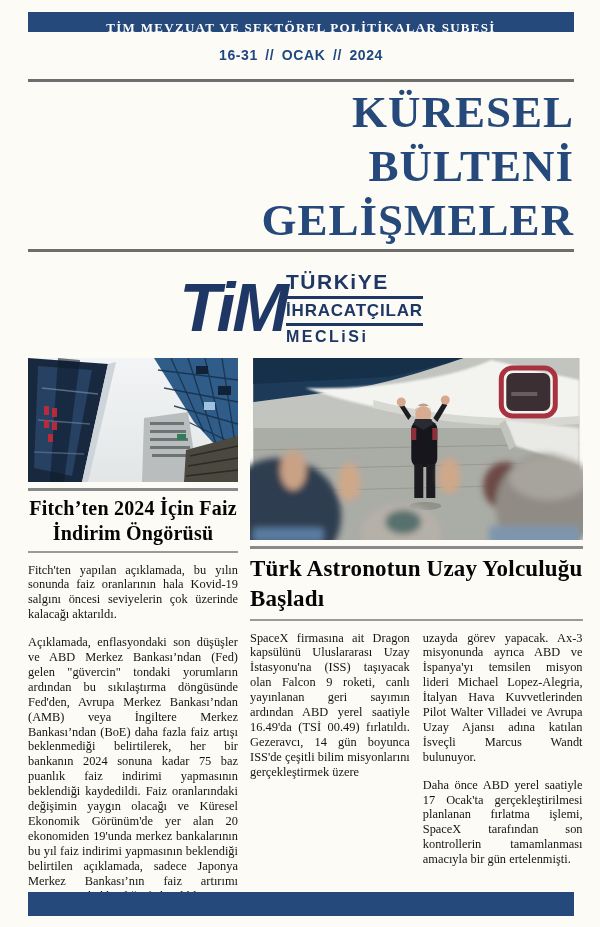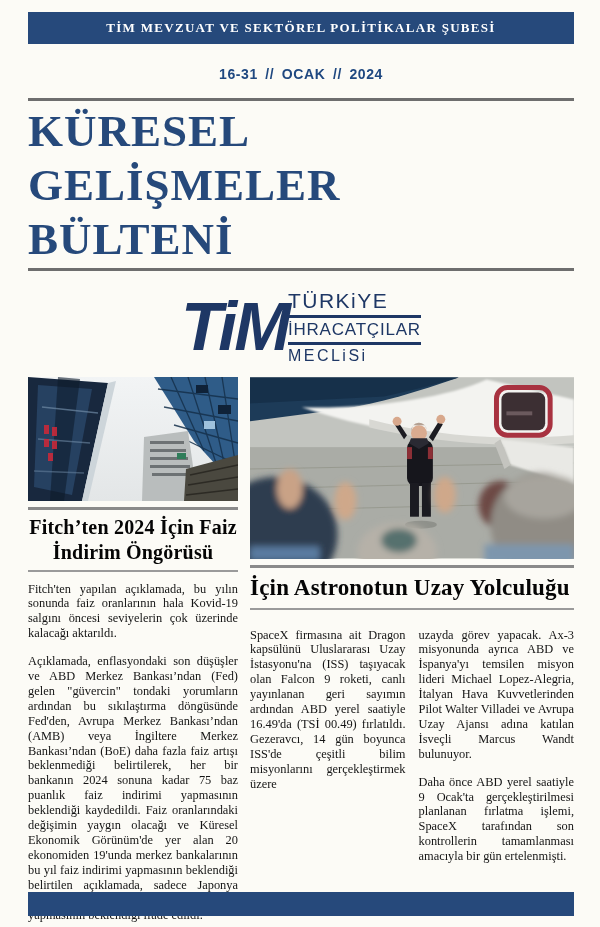--- a/index.html
+++ b/index.html
@@ -1,57 +1,57 @@
 <!DOCTYPE html>
 <html><head>
 <meta charset="utf-8">
 <style>
   * { margin:0; padding:0; box-sizing:border-box; }
   html,body { width:600px; }
   body { background:#fcfbf6; font-family:"Liberation Serif", serif; }
   .page { position:relative; width:600px; height:927px; overflow:hidden; }
   .inner { padding:0 26px 0 28px; }
 
-  .top-bar { margin-top:12px; height:32px; background:#26497b; color:#fff;
+  .top-bar { margin-top:12px; height:20px; background:#26497b; color:#fff;
     text-align:center; line-height:31px; font-family:"Liberation Serif", serif;
     font-weight:bold; font-size:13px; letter-spacing:1.3px; }
-  .date-line { margin-top:22px; text-align:center; color:#1f4880;
+  .date-line { margin-top:15px; text-align:center; color:#1f4880;
     font-family:"Liberation Sans", sans-serif; font-weight:bold; font-size:14px;
     letter-spacing:0.6px; word-spacing:3px; }
   .rule-heavy { margin-top:16px; height:3px; background:#6e6e6e; }
 
-  .masthead { margin-top:3px; text-align:left; color:#26497b;
+  .masthead { margin-top:3px; text-align:right; color:#26497b;
     font-weight:bold; font-size:45px; line-height:54px; letter-spacing:1px; }
   .rule-heavy2 { height:3px; background:#6e6e6e; margin-top:2px; }
 
   .logo-row { margin-top:13px; height:86px; display:flex; justify-content:center;
     align-items:center; color:#1e3765; }
   .logo-tim { font-family:"Liberation Sans", sans-serif; font-weight:bold;
     font-style:italic; font-size:68px; line-height:0.9; letter-spacing:-3px; }
-  .logo-block { font-family:"Liberation Sans", sans-serif; font-weight:normal; text-align:left; }
+  .logo-block { font-family:"Liberation Sans", sans-serif; font-weight:bold; text-align:left; }
   .logo-l1 { font-size:21px; letter-spacing:1.5px; }
   .logo-div { height:3px; background:#1e3765; margin:2px 0; }
   .logo-l2 { font-size:17px; letter-spacing:0.8px; }
   .logo-l3 { font-size:16px; letter-spacing:2.5px; }
 
   .content { display:flex; margin-top:7px; }
   .col-left { width:210px; flex:none; }
   .col-right { flex:1; margin-left:12px; }
 
   .photo { display:block; width:100%; }
   .rule-a { height:2.5px; background:#8a8a8a; margin:6px 0 5px; }
   .rule-b { height:2px; background:#9a9a9a; margin:5px 0 10px; }
 
   .headline { font-weight:bold; color:#050505; }
   .headline div { white-space:nowrap; }
   .hl-left { font-size:20px; line-height:25px; letter-spacing:0.2px;text-align:center; }
   .hl-right { font-size:23px; line-height:30px; letter-spacing:0.2px; }
 
   .bodytext p { font-size:12.4px; line-height:14.9px; text-align:justify;
-    color:#141414; margin-bottom:13px;margin-top:8px; }
+    color:#141414; margin-bottom:13px; }
   .twocol { display:flex; gap:13px; }
   .twocol > div { flex:1; min-width:0; }
 
   .bottom-bar { position:absolute; left:28px; right:26px; top:892px;
     height:24px; background:#26497b; }
 </style>
 </head>
 <body>
 
 <div class="page">
@@ -60,22 +60,22 @@
     <div class="top-bar">
       <span>TİM MEVZUAT VE SEKTÖREL POLİTİKALAR ŞUBESİ</span>
     </div>
 
     <div class="date-line">16-31 //  OCAK  //  2024</div>
 
     <div class="rule-heavy"></div>
 
     <div class="masthead">
       <div>KÜRESEL</div>
+      <div>BÜLTENİ</div>
       <div>GELİŞMELER</div>
-      <div>BÜLTENİ</div>
     </div>
 
     <div class="rule-heavy2"></div>
 
     <div class="logo-row">
       <div class="logo-tim">TiM</div>
       <div class="logo-block">
         <div class="logo-l1">TÜRKiYE</div>
         <div class="logo-div"></div>
         <div class="logo-l2">İHRACATÇILAR</div>
@@ -216,31 +216,32 @@
             <ellipse cx="252" cy="128" rx="22" ry="24" fill="#6d4a44"></ellipse>
             <ellipse cx="292" cy="148" rx="50" ry="52" fill="#908c85"></ellipse>
             <ellipse cx="296" cy="120" rx="40" ry="22" fill="#a7a49d"></ellipse>
             <rect x="236" y="168" width="90" height="20" fill="#7d96ad"></rect>
             <rect x="0" y="170" width="70" height="14" fill="#5a7ba0"></rect>
           </g>
         </svg>
 
         <div class="rule-a"></div>
         <div class="headline hl-right">
-          <div>İçin Astronotun Uzay Yolculuğu</div>
+          <div>Türk Astronotun Uzay Yolculuğu</div>
+          <div>Başladı</div>
         </div>
         <div class="rule-b"></div>
 
         <div class="twocol bodytext">
           <div>
             <p>SpaceX firmasına ait Dragon kapsülünü Uluslararası Uzay İstasyonu'na (ISS) taşıyacak olan Falcon 9 roketi, canlı yayınlanan geri sayımın ardından ABD yerel saatiyle 16.49'da (TSİ 00.49) fırlatıldı. Gezeravcı, 14 gün boyunca ISS'de çeşitli bilim misyonlarını gerçekleştirmek üzere</p>
           </div>
           <div>
             <p>uzayda görev yapacak. Ax-3 misyonunda ayrıca ABD ve İspanya'yı temsilen misyon lideri Michael Lopez-Alegria, İtalyan Hava Kuvvetlerinden Pilot Walter Villadei ve Avrupa Uzay Ajansı adına katılan İsveçli Marcus Wandt bulunuyor.</p>
-            <p>Daha önce ABD yerel saatiyle 9 Ocak'ta gerçekleştirilmesi planlanan fırlatma işlemi, SpaceX tarafından son kontrollerin tamamlanması amacıyla bir gün ertelenmişti.</p>
+            <p>Daha önce ABD yerel saatiyle 17 Ocak'ta gerçekleştirilmesi planlanan fırlatma işlemi, SpaceX tarafından son kontrollerin tamamlanması amacıyla bir gün ertelenmişti.</p>
           </div>
         </div>
       </div>
 
     </div>
   </div>
 
   <div class="bottom-bar"></div>
 </div>
 

